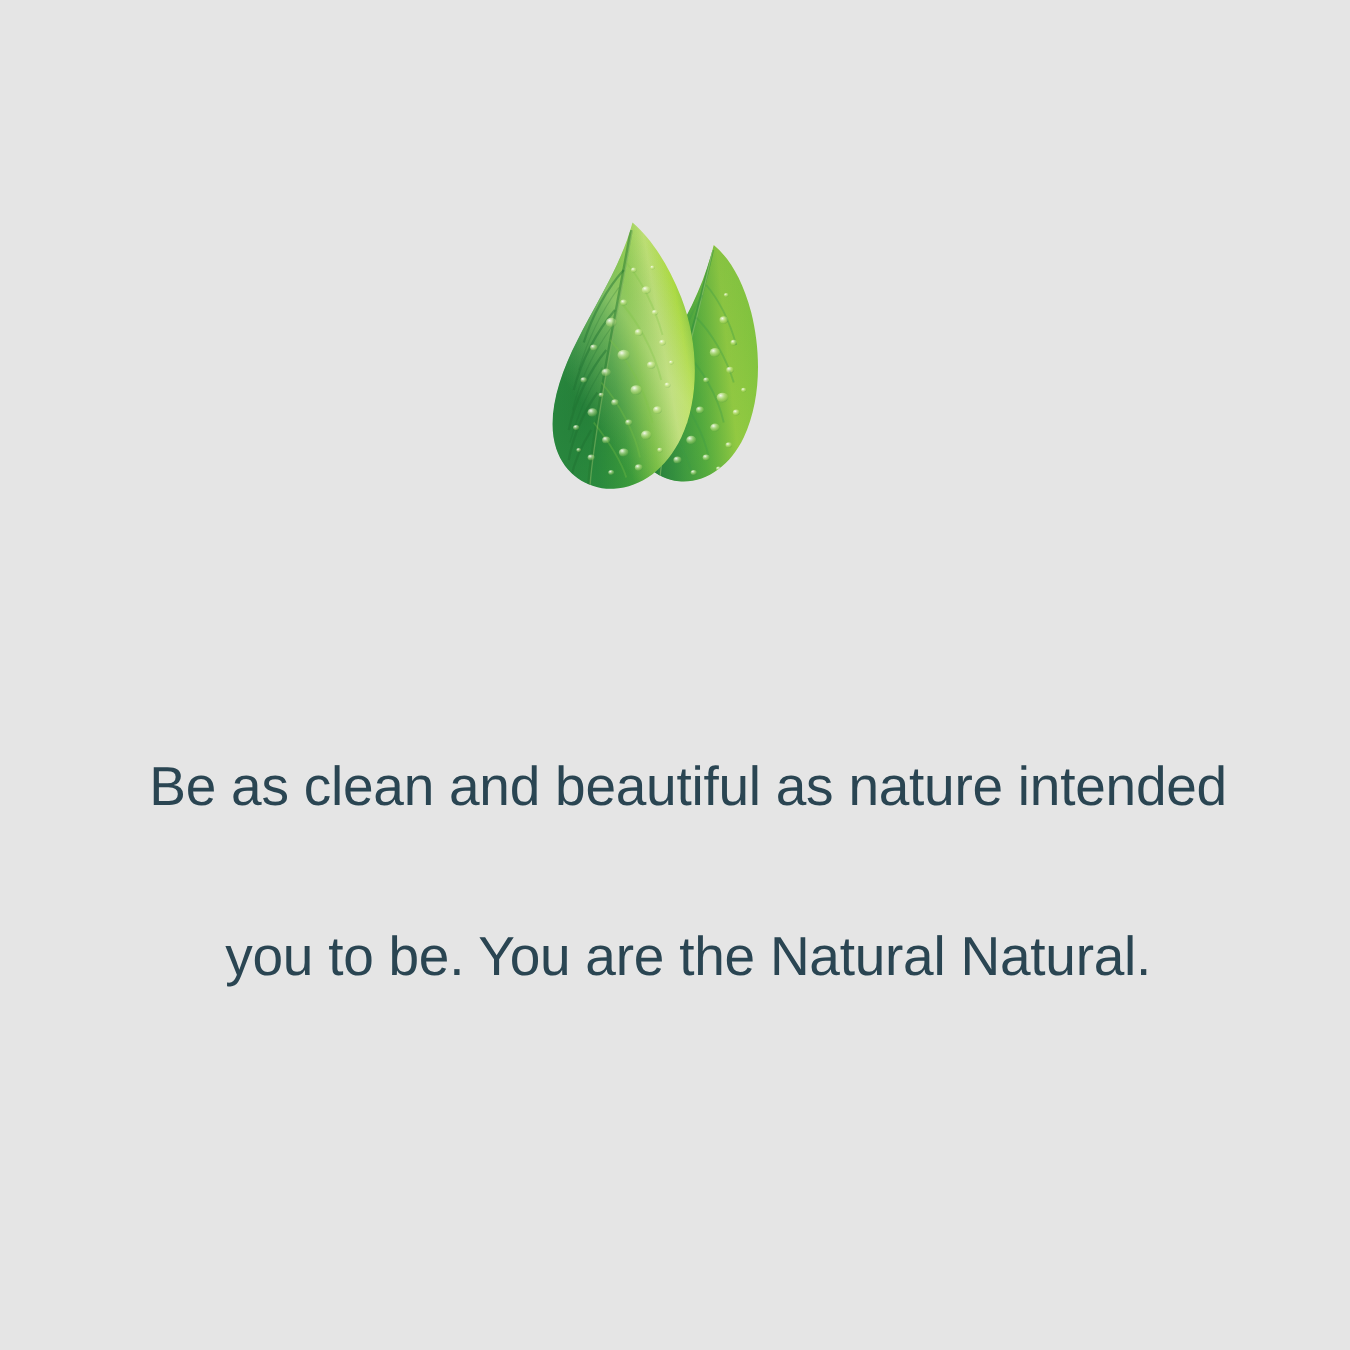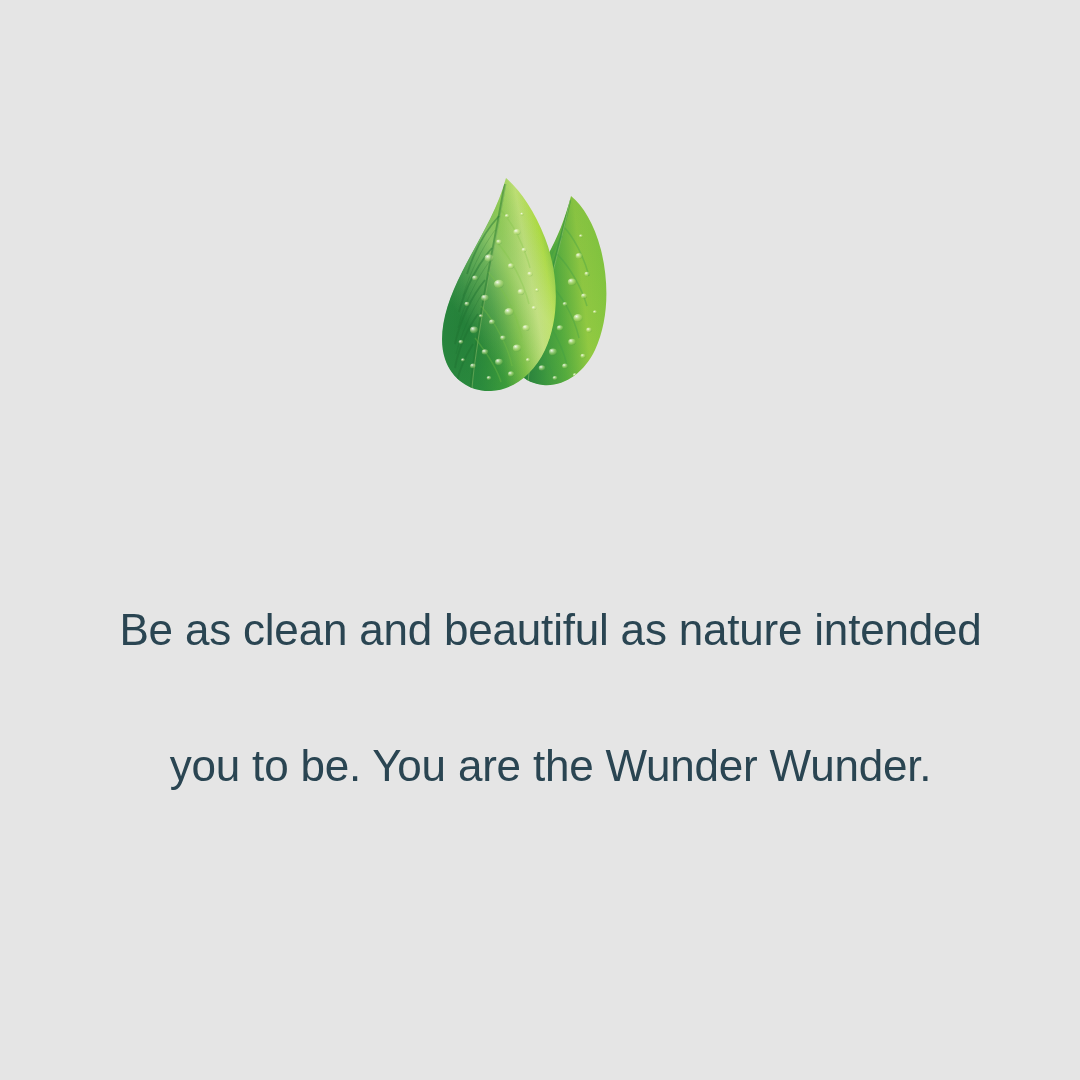--- a/index.html
+++ b/index.html
@@ -239,16 +239,16 @@
             <ellipse cx="52" cy="146" rx="2.1" ry="1.8" fill="url(#dropG)"></ellipse>
             <ellipse cx="108" cy="120" rx="1.9" ry="1.7" fill="url(#dropG)"></ellipse>
           </g>
         </g>
       </g>
     </svg>
   </div>
 
   <div id="tagline" style="color: rgb(42, 69, 82);">
     <span class="tagline-line">Be as clean and beautiful as nature intended</span>
-    <span class="tagline-line">you to be. You are the Wunder Wunder.</span>
+    <span class="tagline-line">you to be. You are the Natural Natural.</span>
   </div>
 
 </div>
 
 </body></html>

